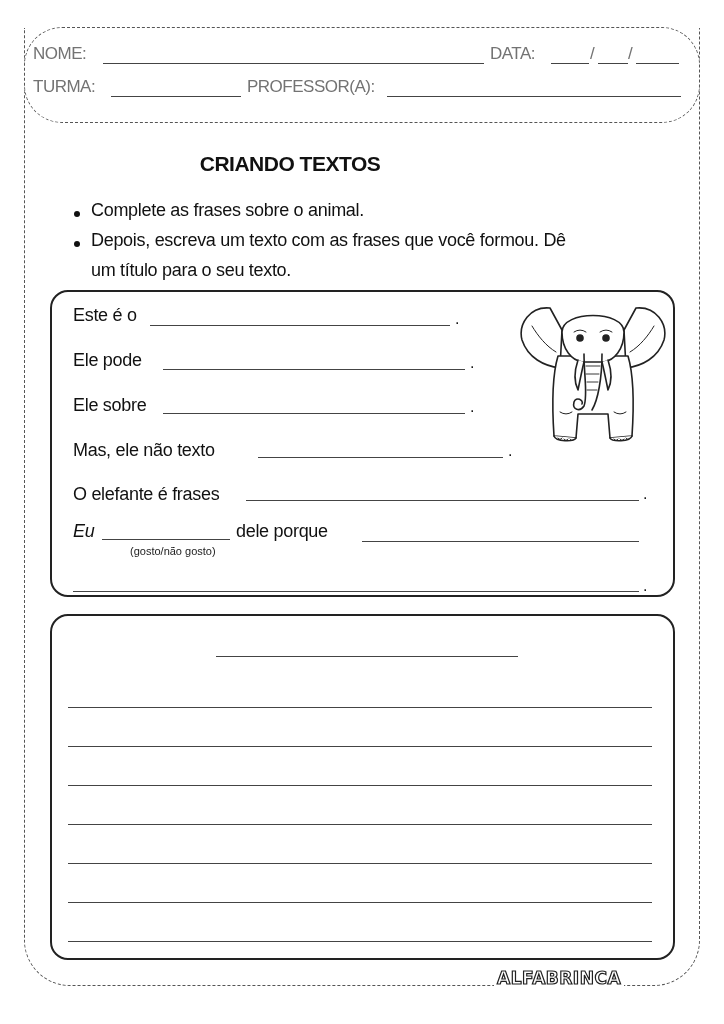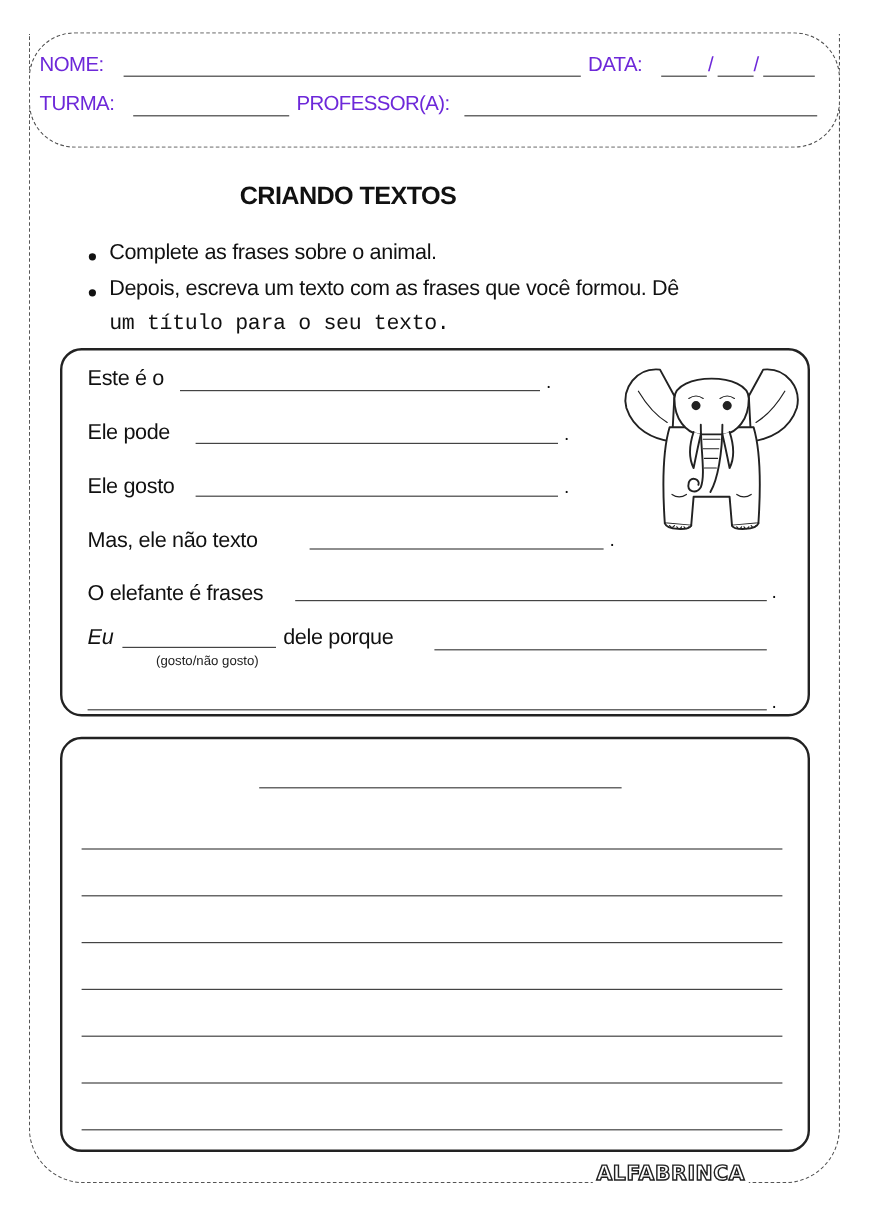--- a/index.html
+++ b/index.html
@@ -4,21 +4,21 @@
 <style>
   html, body { margin: 0; padding: 0; background: #ffffff; }
   body { width: 724px; height: 1024px; position: relative; overflow: hidden;
          font-family: "DejaVu Sans", sans-serif; color: #111; }
   .abs { position: absolute; }
   .outer-border { position: absolute; left: 24px; top: 28px; width: 676px; height: 958px;
     border: 1.5px dashed #555; border-top: none; border-radius: 0 0 46px 46px; box-sizing: border-box; }
   .header-box { position: absolute; left: 24px; top: 27px; width: 676px; height: 96px;
     border: 1.5px dashed #555; border-radius: 38px; box-sizing: border-box; background: #fff; }
   .hdr-text { position: absolute; font-family: "Liberation Sans Narrow", "Liberation Sans", sans-serif;
-    font-size: 17px; color: #6d28d9; letter-spacing: -0.5px; white-space: nowrap; }
+    font-size: 17px; color: #737373; letter-spacing: -0.5px; white-space: nowrap; }
   .uline { position: absolute; height: 0; border-bottom: 1.4px solid #444; }
   .title { position: absolute; left: 0; width: 580px; top: 152px; text-align: center;
     font-family: "Liberation Sans", sans-serif; font-weight: bold; font-size: 21px; letter-spacing: -0.5px; }
   .instr { position: absolute; font-family: "Liberation Sans", sans-serif; font-size: 18px;
     color: #111; white-space: nowrap; letter-spacing: -0.3px; }
   .bullet { position: absolute; width: 6px; height: 6px; border-radius: 50%; background: #111; }
   .box { position: absolute; border: 2px solid #222; border-radius: 18px; box-sizing: border-box; background: #fff; }
   .sent { position: absolute; font-family: "Liberation Sans", sans-serif; font-size: 18px; color: #111;
     white-space: nowrap; letter-spacing: -0.3px; }
   .dot { position: absolute; font-family: "Liberation Sans", sans-serif; font-size: 16px; color: #111; }
@@ -46,33 +46,33 @@
 <div class="uline" style="left:111px; top:96px; width:130px;"></div>
 <span class="hdr-text" style="left:247px; top:77px;">PROFESSOR(A):</span>
 <div class="uline" style="left:387px; top:96px; width:294px;"></div>
 
 <div class="title">CRIANDO TEXTOS</div>
 
 <div class="bullet" style="left:74px; top:211px;"></div>
 <span class="instr" style="left:91px; top:200px;">Complete as frases sobre o animal.</span>
 <div class="bullet" style="left:74px; top:241px;"></div>
 <span class="instr" style="left:91px; top:230px;text-align:center;">Depois, escreva um texto com as frases que você formou. Dê</span>
-<span class="instr" style="left:91px; top:260px;font-family:Liberation Mono, monospace;">um título para o seu texto.</span>
+<span class="instr" style="left:91px; top:260px;">um título para o seu texto.</span>
 
 <div class="box" style="left:50px; top:290px; width:625px; height:307px;"></div>
 
 <span class="sent" style="left:73px; top:305px;text-align:center;">Este é o</span>
 <div class="uline" style="left:150px; top:325px; width:300px;"></div>
 <span class="dot" style="left:455px; top:310px;">.</span>
 
 <span class="sent" style="left:73px; top:350px;">Ele pode</span>
 <div class="uline" style="left:163px; top:369px; width:302px;"></div>
 <span class="dot" style="left:470px; top:354px;">.</span>
 
-<span class="sent" style="left:73px; top:395px;">Ele gosto</span>
+<span class="sent" style="left:73px; top:395px;">Ele sobre</span>
 <div class="uline" style="left:163px; top:413px; width:302px;"></div>
 <span class="dot" style="left:470px; top:398px;">.</span>
 
 <span class="sent" style="left:73px; top:440px;">Mas, ele não texto</span>
 <div class="uline" style="left:258px; top:457px; width:245px;"></div>
 <span class="dot" style="left:508px; top:442px;">.</span>
 
 <span class="sent" style="left:73px; top:484px;">O elefante é frases</span>
 <div class="uline" style="left:246px; top:500px; width:393px;"></div>
 <span class="dot" style="left:643px; top:485px;">.</span>

